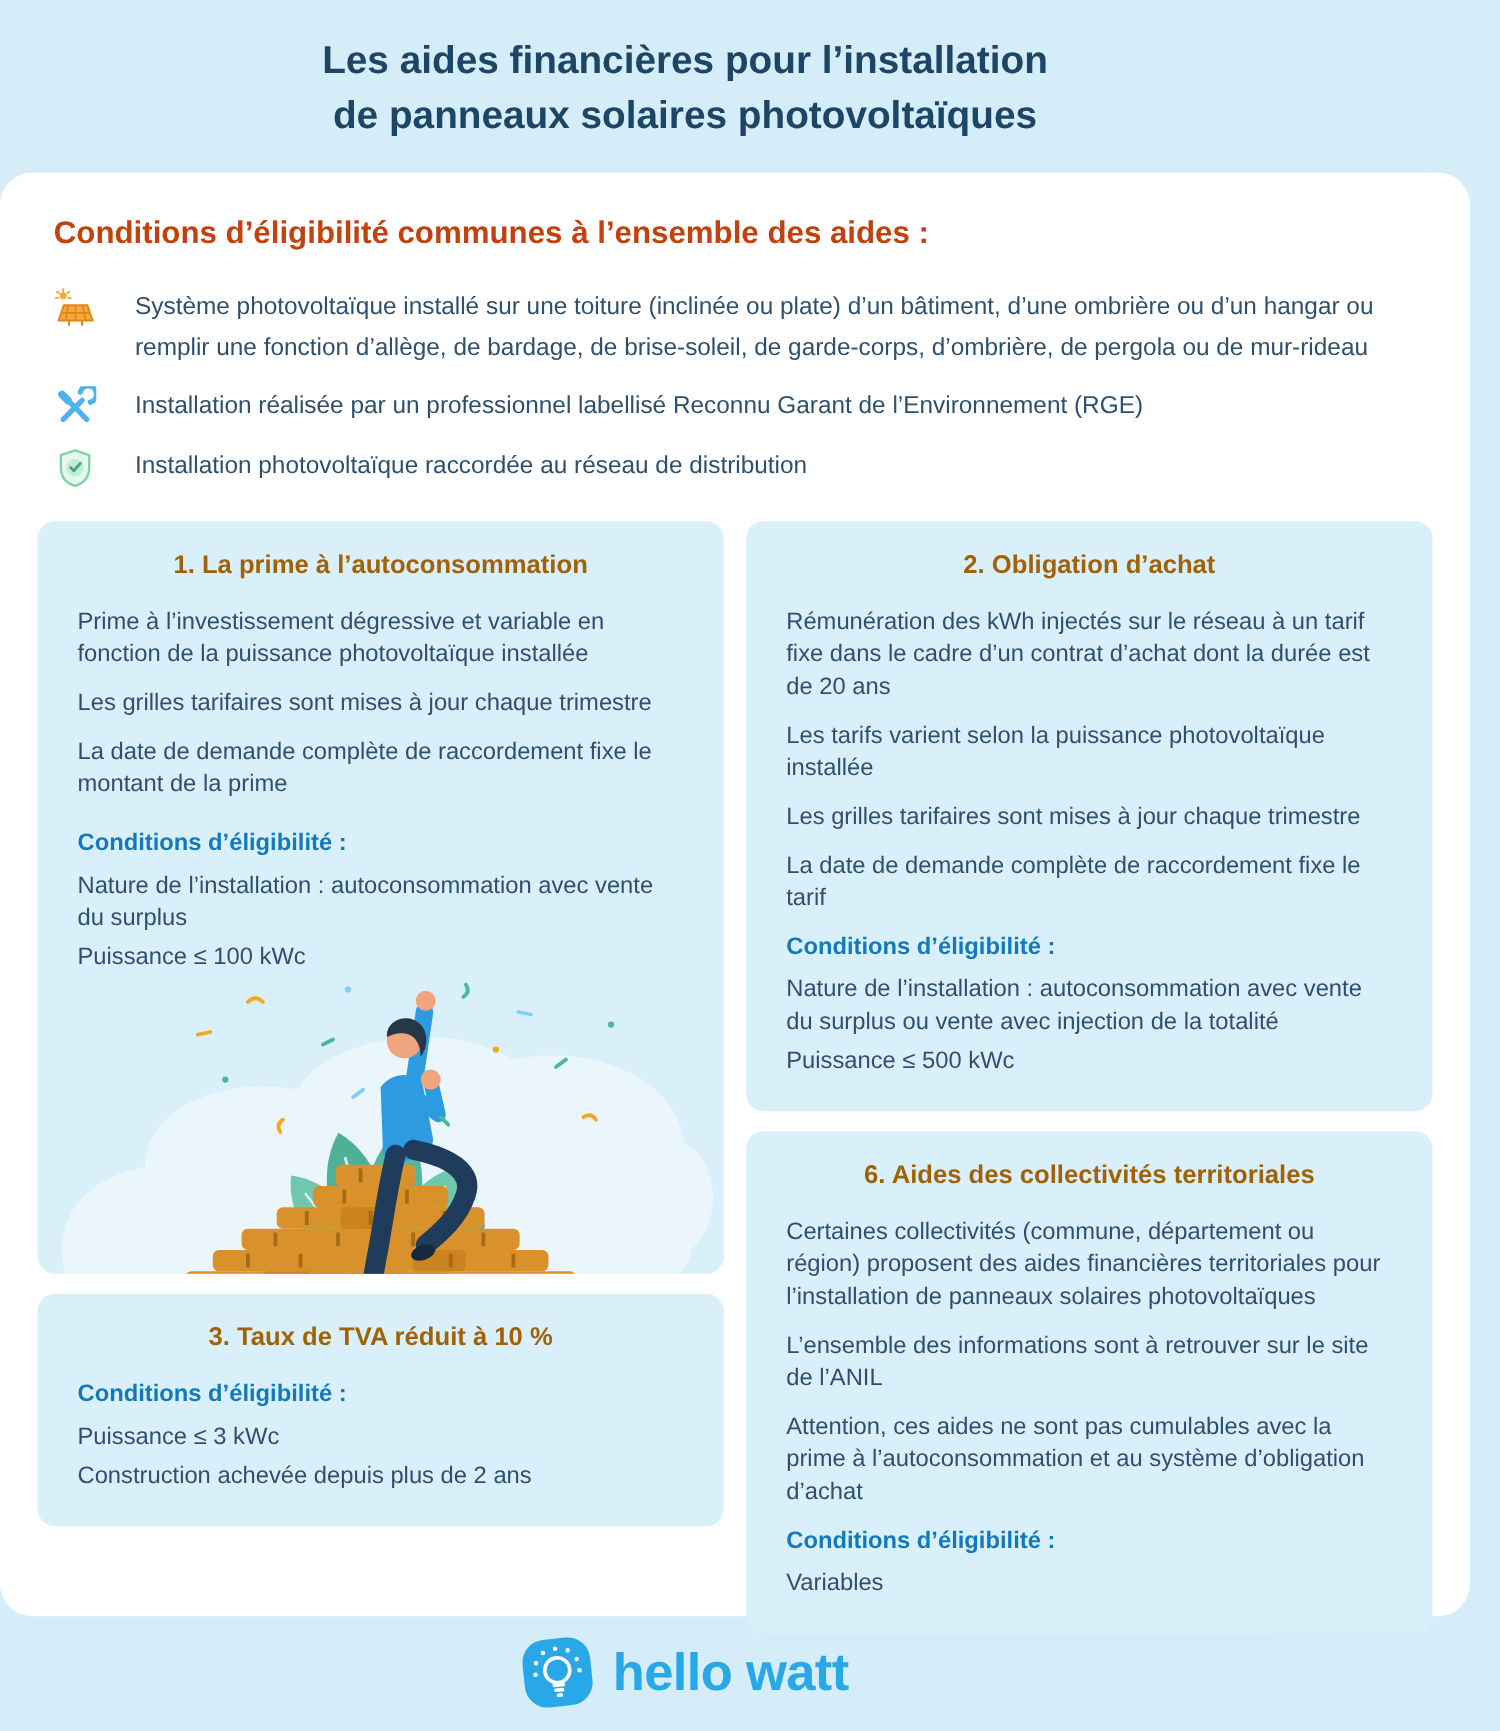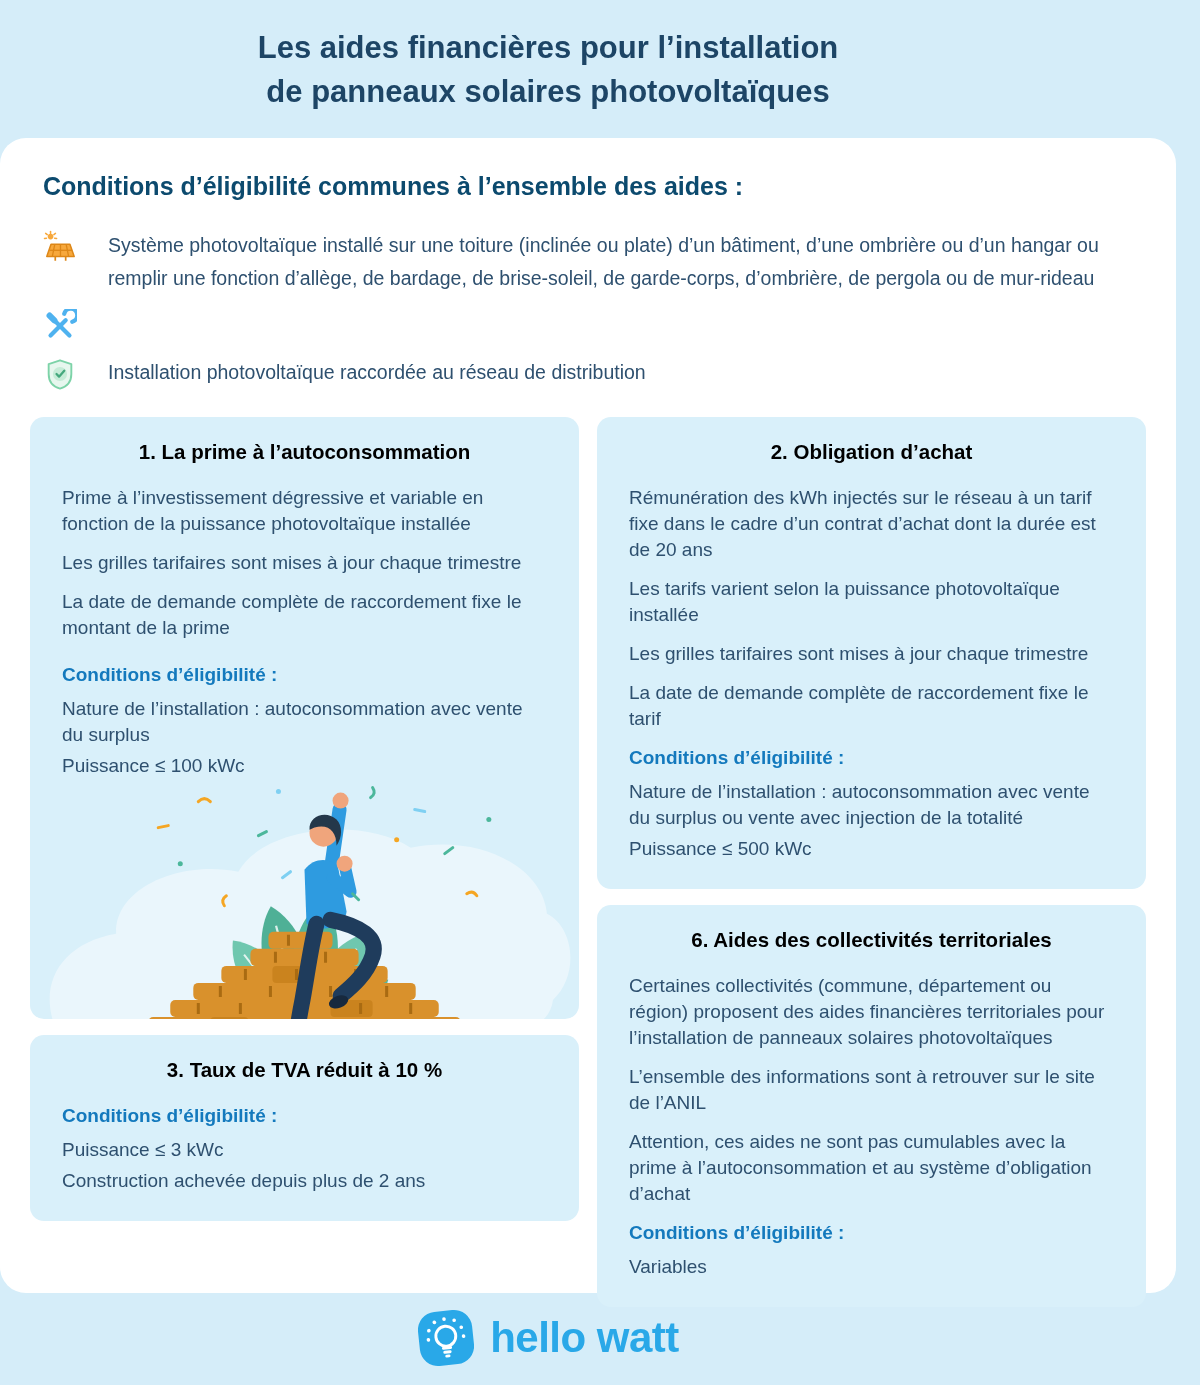--- a/index.html
+++ b/index.html
@@ -20,41 +20,41 @@
 
   
   .white-card{
     width:1176px;height:1155px;box-sizing:border-box;
     margin:24px auto 0;
     background:#FFFFFF;border-radius:26px;
     padding:34px 30px 36px;
   }
   .white-card h2{
     margin:0 0 28px 13px;
-    font-size:25px;color:#0c4a6e;font-weight:bold;
+    font-size:25px;color:#c2410c;font-weight:bold;
   }
 
   
   .bullets{list-style:none;margin:0 0 26px 13px;padding:0;max-width:1080px;}
   .bullet{display:flex;align-items:flex-start;gap:31px;margin-bottom:13px;
           font-size:19.5px;line-height:33px;color:#2E506F;}
   .bullet .bicon{flex:none;width:34px;height:34px;margin-top:1px;}
   .bullet p{margin:0;}
 
   
   .grid{display:flex;gap:18px;}
   .col{display:flex;flex-direction:column;gap:16px;flex:1;min-width:0;}
   .subcard{
     background:#D9F0FA;border-radius:14px;
     padding:22px 32px 22px;box-sizing:border-box;
     font-size:19px;line-height:26px;color:#2E506F;
   }
   .subcard h3{
     margin:0 0 20px;text-align:center;
-    font-size:20.5px;font-weight:bold;color:#000000;
+    font-size:20.5px;font-weight:bold;color:#a16207;
   }
   .subcard p{margin:0 0 13px;}
   .subcard p.accent{color:#1379BD;font-weight:bold;margin:8px 0 8px;}
   .subcard p.cond{margin:0 0 5px;}
   #card-prime{height:602px;padding-bottom:0;display:flex;flex-direction:column;overflow:hidden;}
   .illus{margin:auto -32px 0;height:250px;}
   .illus svg{display:block;width:100%;height:250px;}
 
   
   .ftr{height:90px;display:flex;align-items:center;justify-content:center;gap:15px;}
@@ -102,20 +102,21 @@
         <span class="bicon">
           <svg viewBox="0 0 36 36" width="34" height="34">
             <g stroke="#4FB2EF" fill="none" stroke-linecap="round">
               <path d="M8 28 L 24 12" stroke-width="4.5"></path>
               <path d="M22.5 5 a 7 7 0 1 1 8.5 8.5" stroke-width="4.5"></path>
               <path d="M28 28 L 13.5 13.5" stroke-width="4.5"></path>
               <path d="M7 7 l 5 5" stroke-width="6.5"></path>
             </g>
           </svg>
         </span>
+        <p>Installation réalisée par un professionnel labellisé Reconnu Garant de l’Environnement (RGE)</p>
       </li>
       <li class="bullet">
         <span class="bicon">
           <svg viewBox="0 0 36 36" width="34" height="34">
             <path d="M18 3.5 L 30 7.5 V 18 C 30 27 25 31.5 18 33.5 C 11 31.5 6 27 6 18 V 7.5 Z" fill="#E7F7EE" stroke="#7DD3A8" stroke-width="2" stroke-linejoin="round"></path>
             <circle cx="18" cy="18" r="7.5" fill="#C6ECD7"></circle>
             <path d="M14.3 18 L 17 20.8 L 22.5 14.5" stroke="#45A87D" stroke-width="2.4" fill="none" stroke-linecap="round" stroke-linejoin="round"></path>
           </svg>
         </span>
         <p>Installation photovoltaïque raccordée au réseau de distribution</p>

